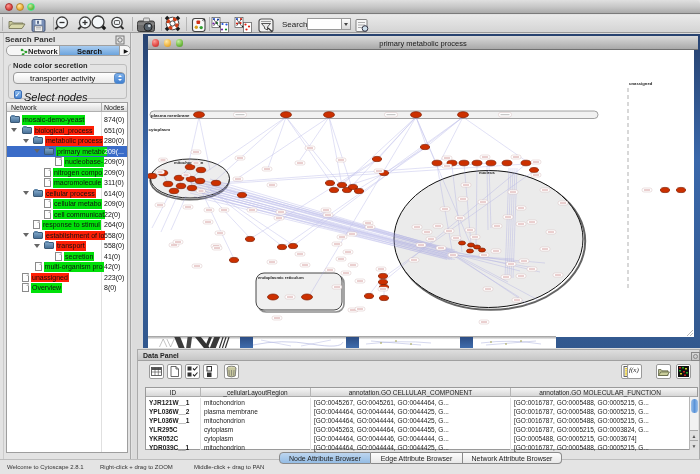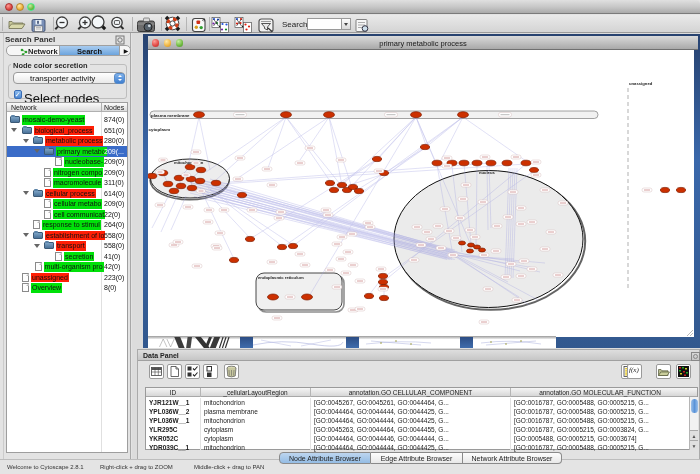--- a/index.html
+++ b/index.html
@@ -24,21 +24,21 @@
 .tabM { left:52px; top:0; width:60px; height:11px; background:linear-gradient(#a8ccf0,#5f9bd9); font-size:7.5px; font-weight:bold; color:#111; text-align:center; line-height:11px; border-left:1px solid #9f9f9f; }
 .tabA { left:112px; top:0; width:13px; height:11px; border-left:1px solid #9f9f9f; font-size:6px; color:#111; text-align:center; line-height:11px; }
 
 #gbox { left:8px; top:31px; width:119px; height:35px; border:1px solid #bdbdbd; border-radius:3px; }
 #gboxlbl { left:11px; top:27.5px; font-size:7.5px; font-weight:bold; color:#2b2b2b; background:#e3e3e3; padding:0 2px; }
 #combo { left:13px; top:39px; width:112px; height:12px; background:linear-gradient(#ffffff,#e9e9e9); border:1px solid #9a9a9a; border-radius:4px; font-size:8px; color:#111; line-height:12px; padding-left:16px; }
 #combobtn { left:114px; top:39.5px; width:11px; height:11px; background:linear-gradient(#7fb2ec,#3f7fd0); border:1px solid #5a8cc8; border-radius:3px; }
 #combobtn:before { content:""; position:absolute; left:2.8px; top:1.8px; border-left:2.2px solid transparent; border-right:2.2px solid transparent; border-bottom:2.4px solid #fff; }
 #combobtn:after { content:""; position:absolute; left:2.8px; bottom:1.8px; border-left:2.2px solid transparent; border-right:2.2px solid transparent; border-top:2.4px solid #fff; }
 #chk { left:13.5px; top:57px; width:8.5px; height:8.5px; background:linear-gradient(#8cbcf0,#4d87d2); border:1px solid #3a6db4; border-radius:2px; color:#fff; font-size:7px; line-height:8.5px; text-align:center; }
-#chklbl { left:24px; top:57.5px; font-size:13px; color:#111; }
+#chklbl { left:24px; top:57.5px; font-size:11px; color:#111;font-style:italic; }
 
 #tree { left:6px; top:69px; width:122px; height:351px; background:#fff; border:1px solid #9e9e9e; overflow:hidden; }
 #treehead { left:0; top:0; width:120px; height:9px; background:linear-gradient(#fafafa,#dcdcdc); border-bottom:1px solid #b0b0b0; font-size:7px; color:#222; }
 .trow { position:absolute; left:0; width:120px; height:10.5px; font-size:7px; white-space:nowrap; }
 .tlbl { position:absolute; top:0.5px; height:9.5px; line-height:9.5px; padding:0 1px; color:#111; }
 .tcount { position:absolute; left:97px; top:0.5px; line-height:9.5px; color:#111; }
 .tri { position:absolute; top:3px; width:0; height:0; border-left:3.2px solid transparent; border-right:3.2px solid transparent; border-top:4px solid #666; }
 .fold { position:absolute; top:1.5px; width:10px; height:7px; background:linear-gradient(#7ba2c4,#4a7299); border:1px solid #3c5a77; border-radius:1px; }
 .fold:before { content:""; position:absolute; left:0px; top:-2px; width:4px; height:2px; background:#5c84a8; border-radius:1px 1px 0 0; }
 .file { position:absolute; top:0.5px; width:7px; height:9px; background:#fdfdfd; border:1px solid #8a8a8a; }

